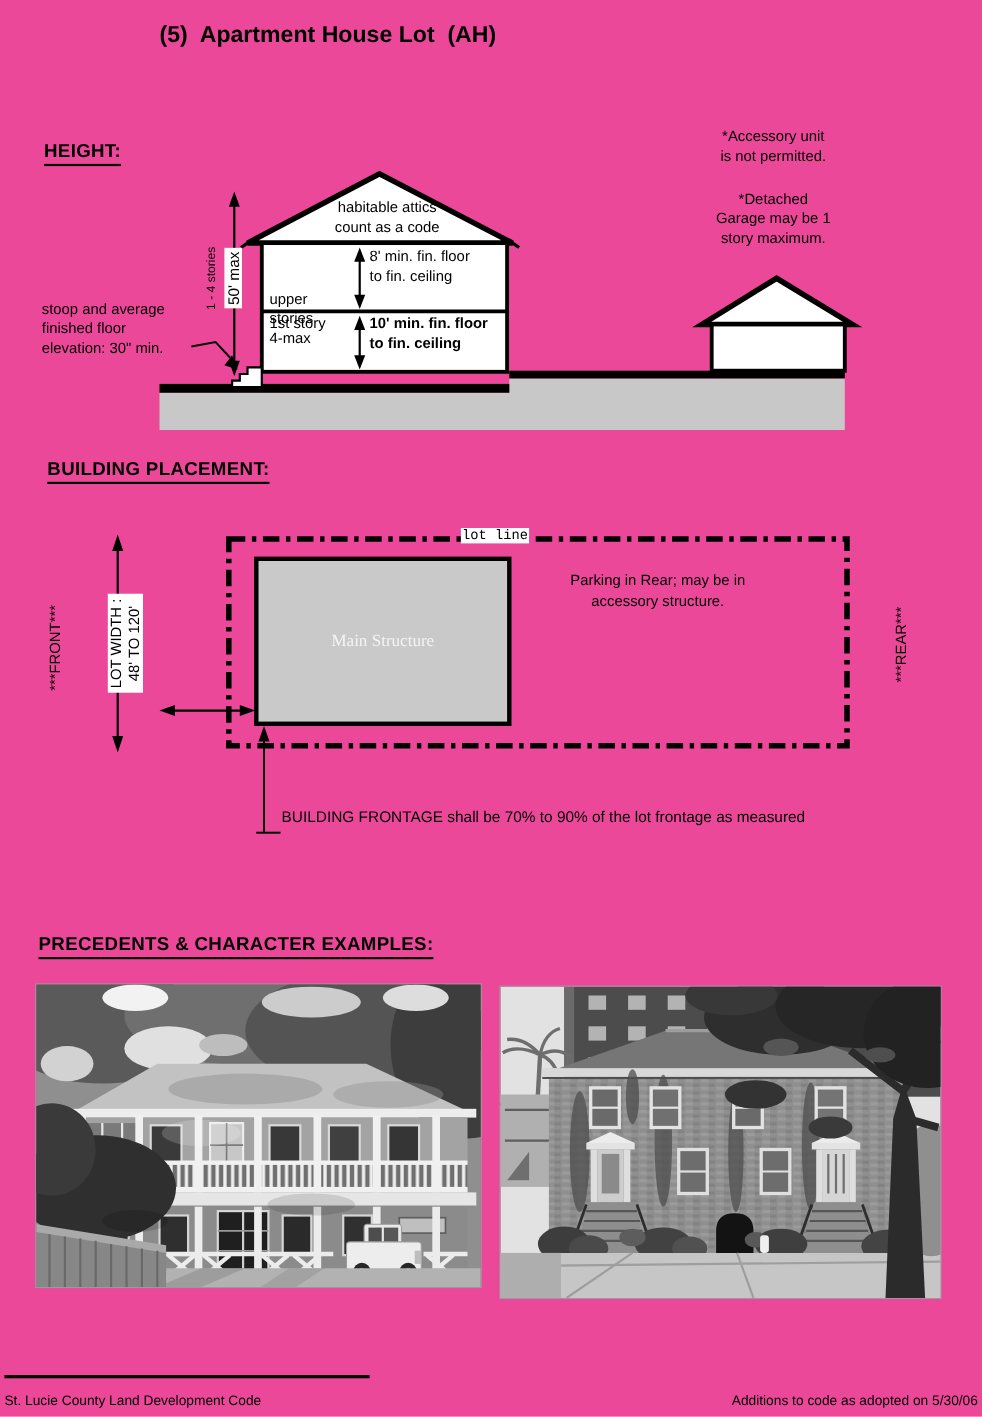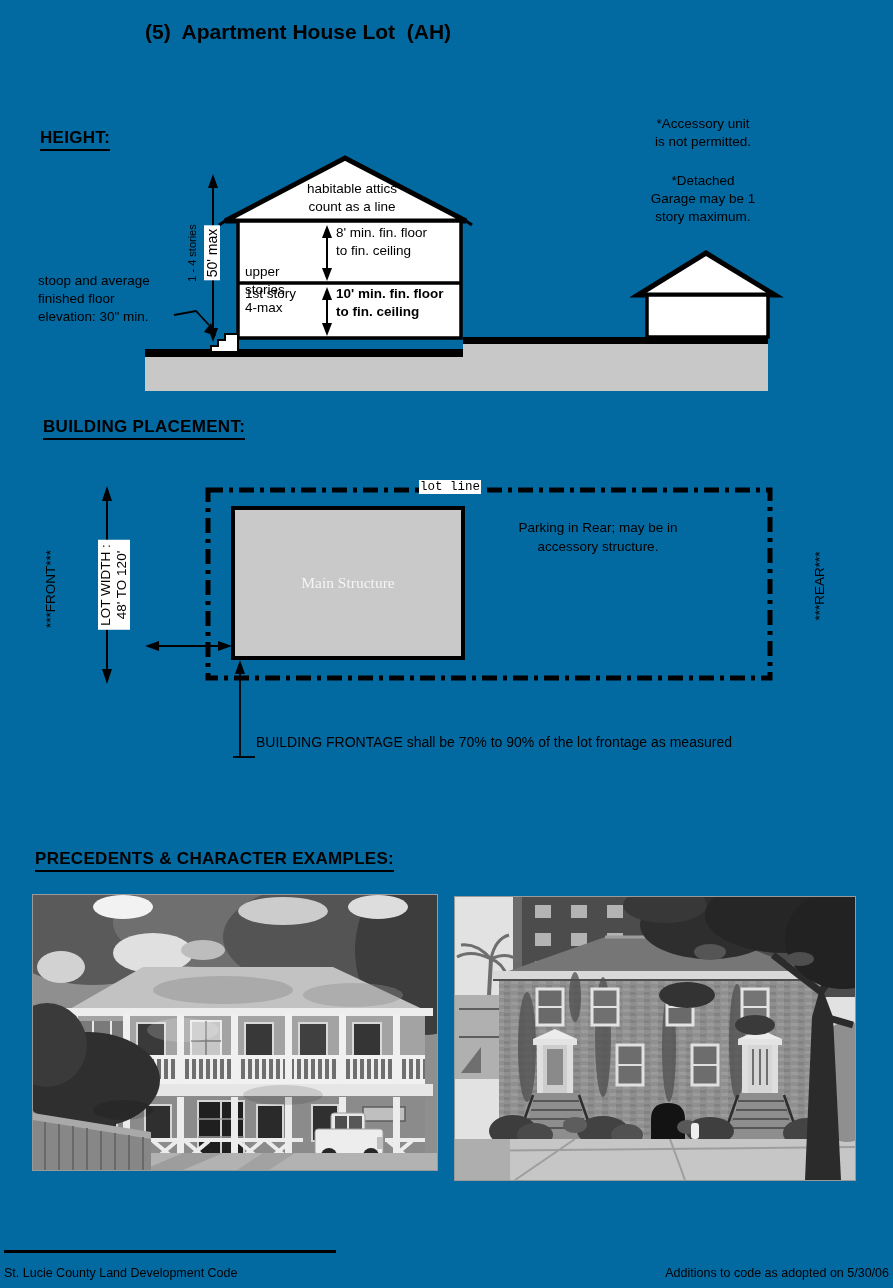--- a/index.html
+++ b/index.html
@@ -1,16 +1,16 @@
 <!DOCTYPE html>
 <html><head>
 <meta charset="utf-8">
 <style>
   html,body{margin:0;padding:0;background:#fff;}
-  .page{position:relative;width:893px;height:1288px;background:#0369a1;overflow:hidden;
+  .page{position:relative;width:893px;height:1288px;background:#ec4899;overflow:hidden;
         font-family:"Liberation Sans",sans-serif;color:#000;}
   .abs{position:absolute;}
   .lbl{font-size:13.5px;line-height:18px;color:#000;}
   .sm{font-size:12.5px;}
   .title{font-size:21px;font-weight:bold;white-space:pre;}
   .subtitle{font-size:15px;font-weight:bold;letter-spacing:.4px;text-decoration:underline;}
   .heading{display:inline-block;font-size:17px;font-weight:bold;border-bottom:2.5px solid #000;padding-bottom:1px;letter-spacing:.3px;}
   .center{text-align:center;}
   .rot{transform:translate(-50%,-50%) rotate(-90deg);white-space:nowrap;}
   .whitebg{background:#fff;}
@@ -54,21 +54,21 @@
     <polygon points="327,186 322,173 332,173" fill="#000"></polygon>
 
     <polyline points="174,165 196,161 209,175" fill="none" stroke="#000" stroke-width="1.8"></polyline>
     <polygon points="216,186 204,182 211,173" fill="#000"></polygon>
 
     <polygon points="638,145 706,103 775,145" fill="#fff" stroke="#000" stroke-width="5"></polygon>
     <rect x="647" y="145" width="121" height="42" fill="#fff" stroke="#000" stroke-width="3.5"></rect>
   </svg>
 
   <div class="abs lbl center" style="left:252px;top:180px;width:200px;">habitable attics</div>
-  <div class="abs lbl center" style="left:252px;top:198px;width:200px;">count as a line</div>
+  <div class="abs lbl center" style="left:252px;top:198px;width:200px;">count as a code</div>
   <div class="abs lbl" style="left:245px;top:224px;margin-top:39px;">
     <span style="display:block;">upper</span>
     <span style="display:block;">stories</span>
     <span style="display:block;">4-max</span>
   </div>
   <div class="abs lbl" style="left:336px;top:224px;">
     <span style="display:block;">8' min. fin. floor</span>
     <span style="display:block;">to fin. ceiling</span>
   </div>
   <div class="abs lbl" style="left:245px;top:285px;">1st story</div>

